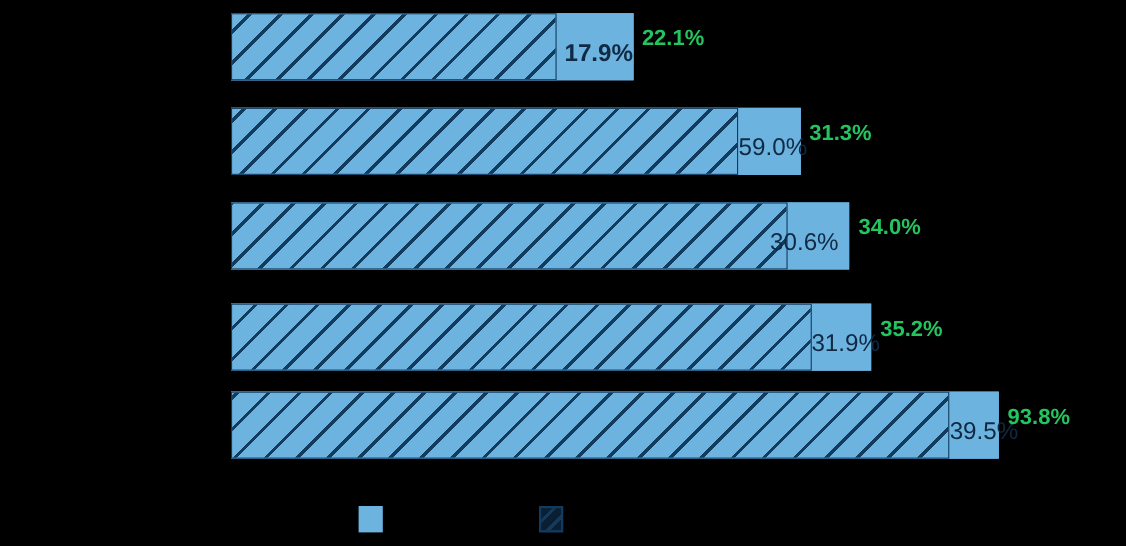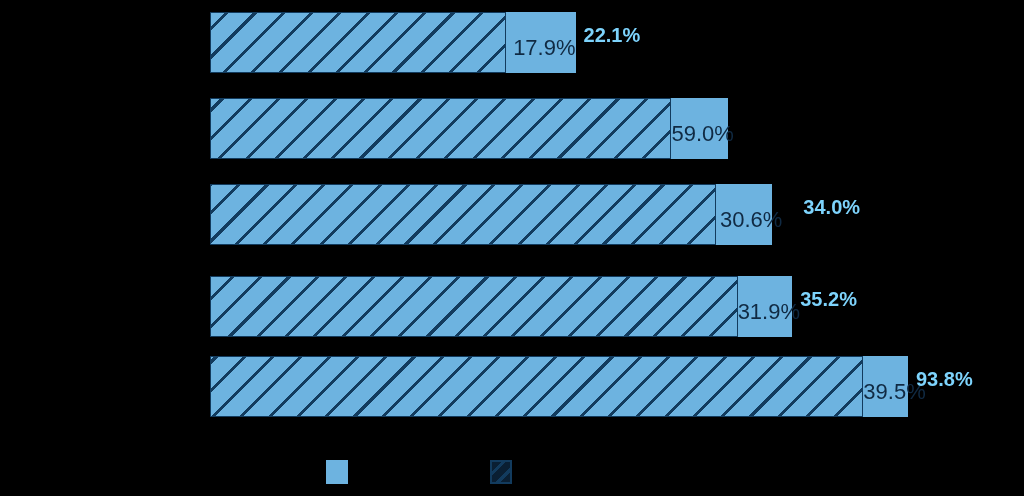--- a/index.html
+++ b/index.html
@@ -87,21 +87,21 @@
   }
 
   
   .label-outer {
     position: absolute;
     top: 0;
     height: 61px;
     line-height: 46px;
     font-size: 20px;
     font-weight: bold;
-    color: #7dd3fc;
+    color: #22c55e;
     white-space: nowrap;
   }
 
   .legend {
     position: absolute;
     left: 0;
     top: 440px;
     width: 1024px;
     height: 56px;
   }
@@ -145,35 +145,36 @@
 <body>
 
 <div id="chart-root">
 
   <div class="plot-area">
 
   <div class="bar-row" style="top: 12px; width: 1024px;">
         <div class="category-label" style="right: 824px;"></div>
         <div class="bar-solid" style="width: 365.534px;"></div>
         <div class="bar-hatch" style="width: 296.066px;"></div>
-        <div class="label-inner" style="left: 506.066px; width: 69.468px;">17.9%</div>
+        <div class="label-inner" style="left: 506.066px; width: 69.468px; font-weight: bold;">17.9%</div>
         <div class="label-outer" style="left: 583.534px;">22.1%</div>
       </div>
       <div class="bar-row" style="top: 98px; width: 1024px;">
         <div class="category-label" style="right: 824px;"></div>
         <div class="bar-solid" style="width: 517.702px;"></div>
         <div class="bar-hatch" style="width: 461.466px;"></div>
         <div class="label-inner" style="left: 671.466px; width: 56.236px;">59.0%</div>
+        <div class="label-outer" style="left: 735.702px;">31.3%</div>
       </div>
       <div class="bar-row" style="top: 184px; width: 1024px;">
         <div class="category-label" style="right: 824px;"></div>
         <div class="bar-solid" style="width: 562.36px;"></div>
         <div class="bar-hatch" style="width: 506.124px;"></div>
-        <div class="label-inner" style="left: 720px; width: 56.236px;">30.6%</div>
-        <div class="label-outer" style="left: 780.36px; margin-left: 23px;">34.0%</div>
+        <div class="label-inner" style="left: 700px; width: 56.236px;">30.6%</div>
+        <div class="label-outer" style="left: 780.36px;">34.0%</div>
       </div>
       <div class="bar-row" style="top: 276px; width: 1024px;">
         <div class="category-label" style="right: 824px;"></div>
         <div class="bar-solid" style="width: 582.208px;"></div>
         <div class="bar-hatch" style="width: 527.626px;"></div>
         <div class="label-inner" style="left: 737.626px; width: 54.582px;">31.9%</div>
         <div class="label-outer" style="left: 800.208px; text-align: center;">35.2%</div>
       </div>
       <div class="bar-row" style="top: 356px; width: 1024px;">
         <div class="category-label" style="right: 824px;"></div>

